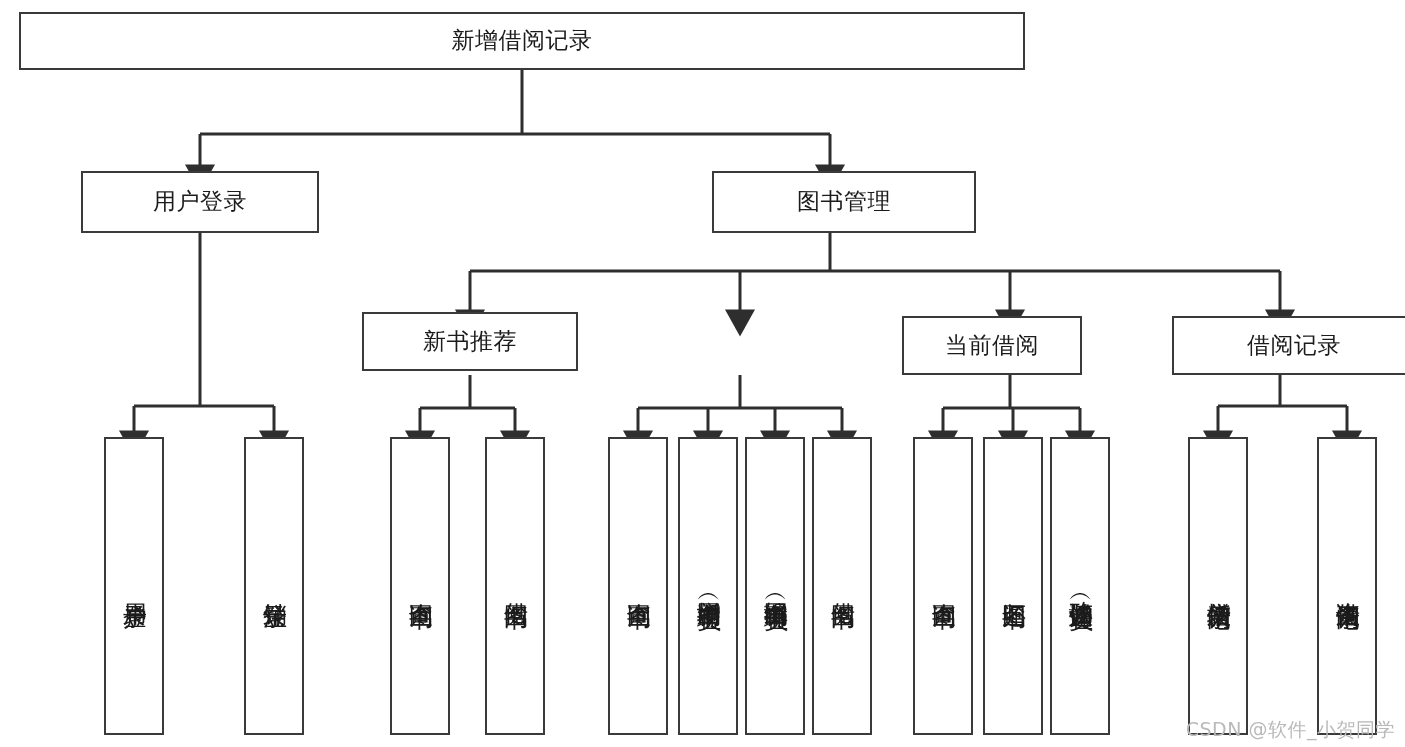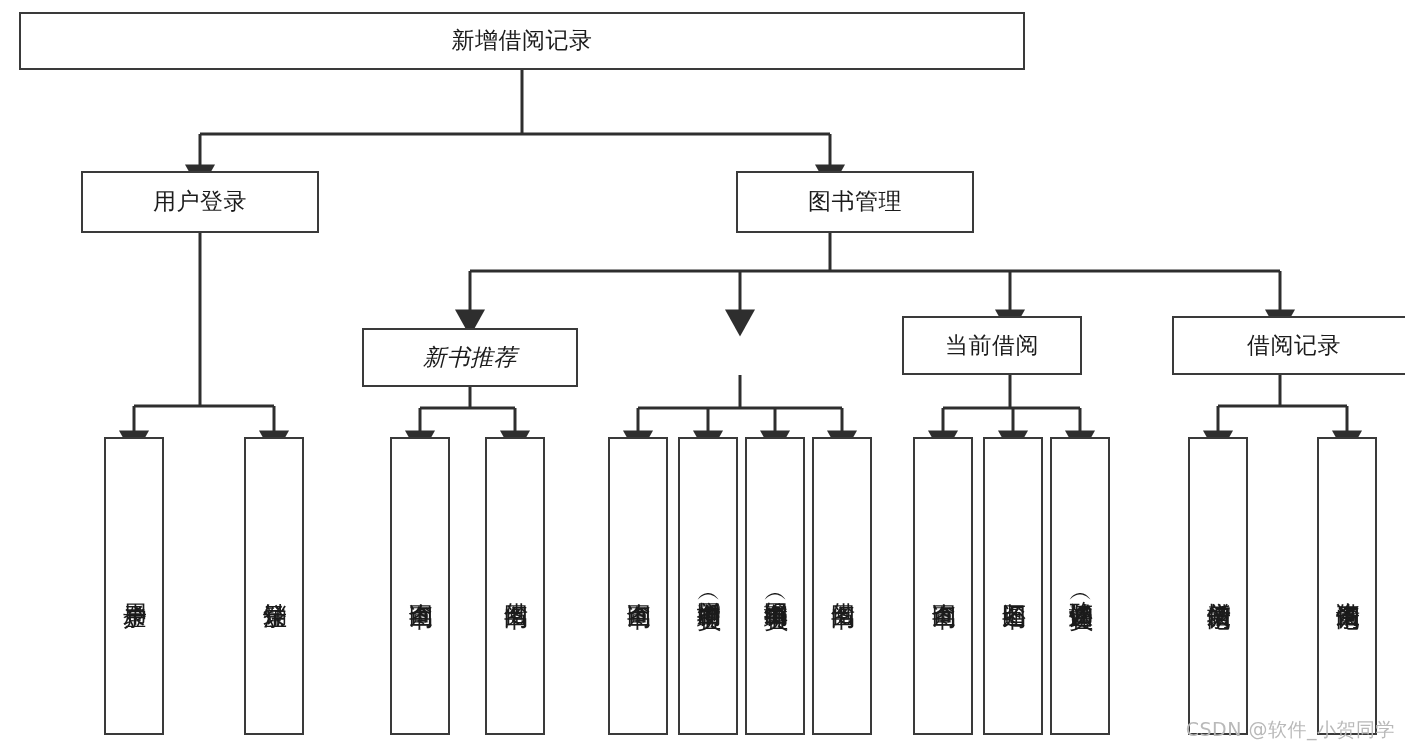--- a/index.html
+++ b/index.html
@@ -126,25 +126,25 @@
     </g>
   </svg>
 
   <div class="node horiz" style="left:19px; top:12px; width:1006px; height:58px;">
     <span class="label">新增借阅记录</span>
   </div>
 
   <div class="node horiz" style="left:81px; top:171px; width:238px; height:62px;">
     <span class="label">用户登录</span>
   </div>
-  <div class="node horiz" style="left:736px; top:171px; width:238px; height:62px;justify-content:center;">
+  <div class="node horiz" style="left:712px; top:171px; width:264px; height:62px;justify-content:center;">
     <span class="label">图书管理</span>
   </div>
 
-  <div class="node horiz" style="left:362px; top:328px; width:216px; height:59px;font-style:italic;">
+  <div class="node horiz" style="left:362px; top:312px; width:216px; height:59px;">
     <span class="label">新书推荐</span>
   </div>
   <div class="node horiz" style="left:902px; top:316px; width:180px; height:59px;">
     <span class="label">当前借阅</span>
   </div>
   <div class="node horiz" style="left:1172px; top:316px; width:244px; height:59px;">
     <span class="label">借阅记录</span>
   </div>
 
   <div class="node vert" style="left:104px; top:437px; width:60px; height:298px;">

